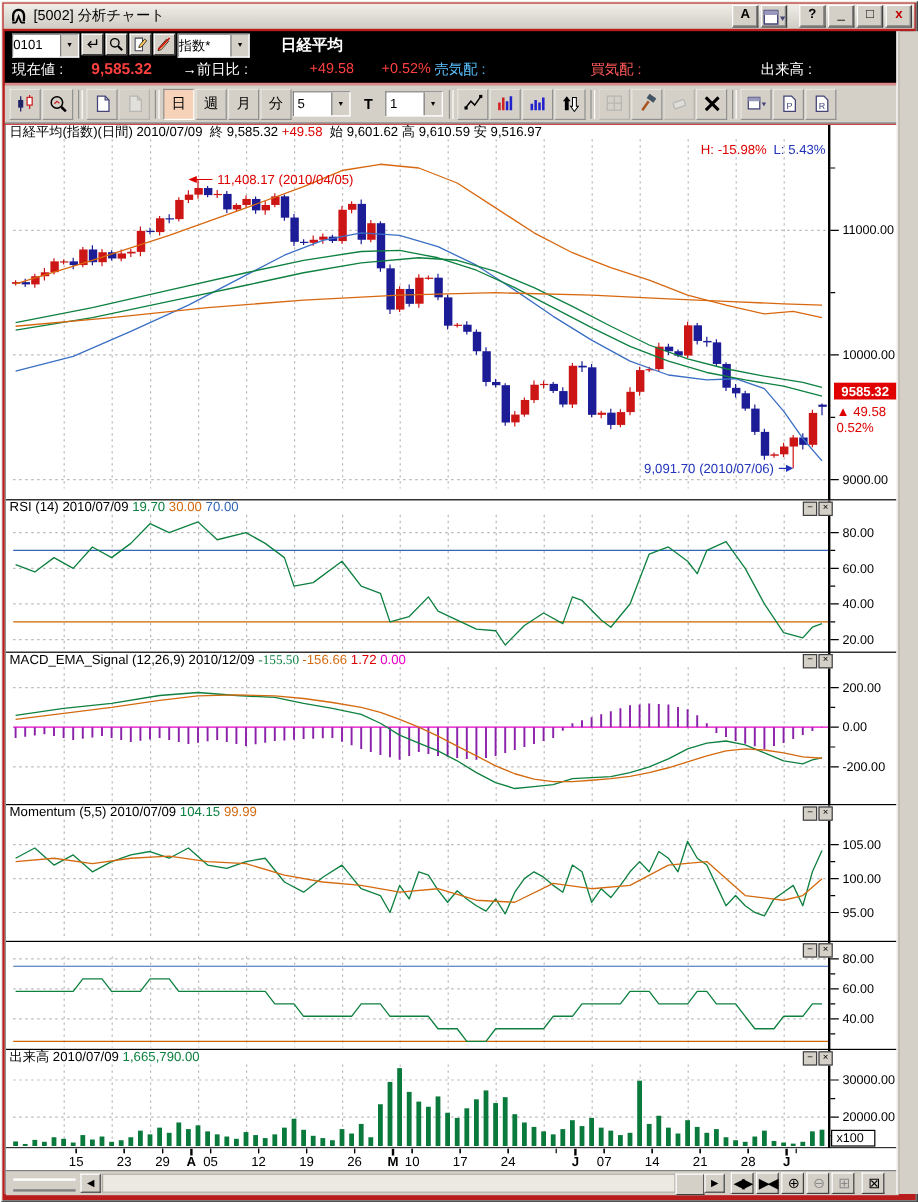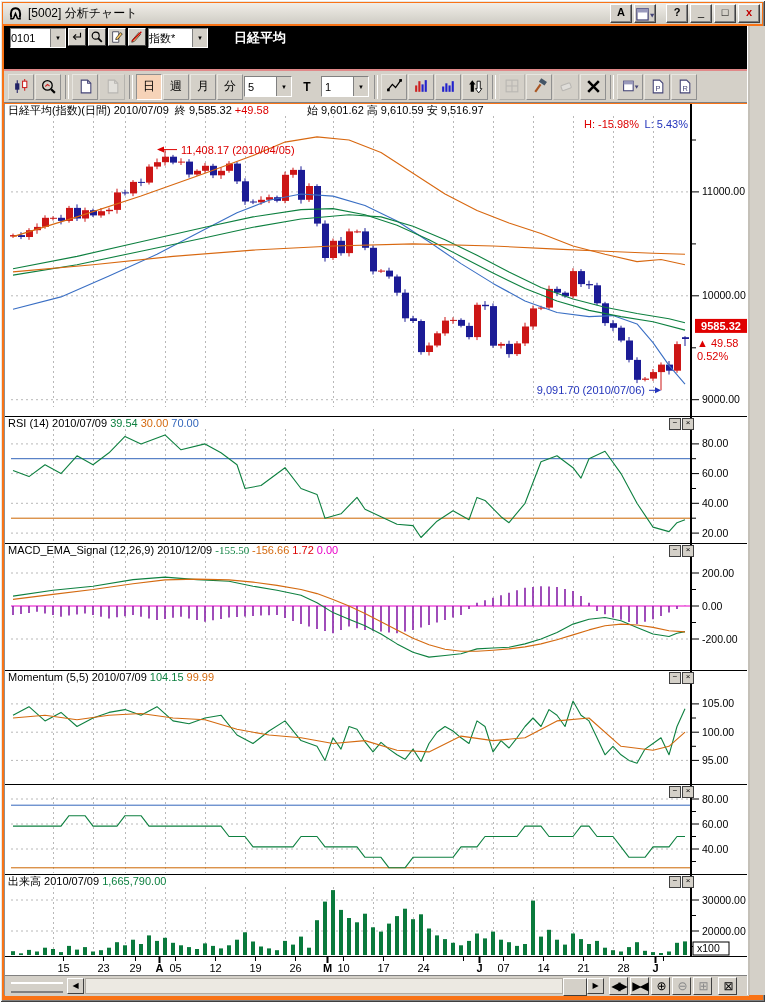--- a/index.html
+++ b/index.html
@@ -1,16 +1,16 @@
 <!DOCTYPE html>
 <html><head>
 <meta charset="utf-8">
 <style>
   html,body{margin:0;padding:0;background:#808080;font-family:"Liberation Sans",sans-serif;}
-  .win{position:relative;width:765px;height:1002px;background:#f97316;overflow:hidden;
+  .win{position:relative;width:765px;height:1002px;background:#b91c1c;overflow:hidden;
        box-shadow:inset 1px 1px 0 #fff, inset -1px -1px 0 #404040, inset 2px 2px 0 #e8e6e0, inset -2px -2px 0 #808080;}
   
   .titlebar{position:absolute;left:3px;top:3px;right:3px;height:21px;
        background:linear-gradient(to bottom,#f0eee8,#cfccc4);display:flex;align-items:center;padding:0 2px;}
   .tlogo{width:17px;height:17px;margin:0 4px 0 2px;}
   .ttitle{font-size:12px;color:#000;flex:1;}
   .tbtn{width:20px;height:17px;margin-left:2px;background:#d4d0c8;border:1px solid;border-color:#fff #404040 #404040 #fff;
        font-size:11px;line-height:15px;text-align:center;color:#000;box-shadow:inset -1px -1px 0 #808080;}
   .tbtn.gap{margin-left:10px;}
   .tbtn b{font-weight:bold;}
@@ -111,20 +111,30 @@
       <button class="qbtn" style="left:124px;"><svg viewBox="0 0 16 16">
             <path d="M3 11l7-8 2 2-7 8-3 1z" fill="#fc8" stroke="#000" stroke-width="0.7"></path>
             <line x1="2" y1="13" x2="13" y2="2" stroke="#c00" stroke-width="1.4"></line>
           </svg></button>
       <div class="combo" style="left:144px;width:58px;">
         <span class="cval">指数*</span>
         <span class="cbtn">▼</span>
       </div>
       <span class="qtitle">日経平均</span>
     </div>
+    <div class="qrow2" id="qrow2">
+        <span style="left: 6px; color: rgb(255, 255, 255);">現在値 :</span>
+        <span style="left: 72px; color: rgb(255, 64, 64); font-weight: bold; font-size: 13px;">9,585.32</span>
+        <span style="left: 148px; color: rgb(255, 255, 255);">→前日比 :</span>
+        <span style="left: 254px; color: rgb(255, 64, 64);">+49.58</span>
+        <span style="left: 314px; color: rgb(255, 64, 64);">+0.52%</span>
+        <span style="left: 358px; color: rgb(88, 192, 255);">売気配 :</span>
+        <span style="left: 488px; color: rgb(255, 88, 88);">買気配 :</span>
+        <span style="left: 630px; color: rgb(255, 255, 255);">出来高 :</span>
+      </div>
   </div>
 
   <div class="toolbar" id="toolbar">
       <div class="tbarbtn">
         <svg viewBox="0 0 16 16">
           <line x1="4" y1="2" x2="4" y2="14" stroke="#226"></line>
           <rect x="2" y="5" width="4" height="6" fill="#226"></rect>
           <line x1="11" y1="1" x2="11" y2="12" stroke="#c22"></line>
           <rect x="9" y="3" width="4" height="6" fill="#fff" stroke="#c22"></rect>
         </svg>
@@ -452,21 +462,21 @@
           <polygon points="152,45.6 159,42.6 159,48.6" fill="#dd0000"></polygon>
           <text x="176" y="49.6" class="ann" fill="#dd0000">11,408.17 (2010/04/05)</text>
           <text x="640" y="290.3" text-anchor="end" class="ann" fill="#2233bb">9,091.70 (2010/07/06)</text>
           <line x1="644" y1="286.3" x2="654" y2="286.3" stroke="#2233bb"></line>
           <polygon points="656,286.3 650,283.3 650,289.3" fill="#2233bb"></polygon>
           <rect x="690" y="214.9" width="53" height="14" fill="#e00000"></rect>
           <text x="716" y="225.9" text-anchor="middle" class="ann" fill="#fff" font-weight="bold">9585.32</text>
           <text x="692" y="242.9" class="ann" fill="#dd0000">▲ 49.58</text>
           <text x="692" y="255.9" class="ann" fill="#dd0000">0.52%</text>
         </svg>
-        <div class="phead"><span style="color: rgb(0, 0, 0);">日経平均(指数)(日間) 2010/07/09  終 9,585.32 </span><span style="color: rgb(221, 0, 0);">+49.58</span><span style="color: rgb(0, 0, 0); padding-left: 32px;">  始 9,601.62 高 9,610.59 安 9,516.97</span></div>
+        <div class="phead"><span style="color: rgb(0, 0, 0);">日経平均(指数)(日間) 2010/07/09  終 9,585.32 </span><span style="color: rgb(221, 0, 0);">+49.58</span><span style="color: rgb(0, 0, 0);">  始 9,601.62 高 9,610.59 安 9,516.97</span></div>
       </div>
       <div class="panel" style="top: 313px; height: 127px;">
         <svg width="744" height="127">
           <line x1="48.5" y1="12" x2="48.5" y2="125" class="grid"></line>
           <line x1="88.5" y1="12" x2="88.5" y2="125" class="grid"></line>
           <line x1="120.5" y1="12" x2="120.5" y2="125" class="grid"></line>
           <line x1="160.5" y1="12" x2="160.5" y2="125" class="grid"></line>
           <line x1="200.5" y1="12" x2="200.5" y2="125" class="grid"></line>
           <line x1="240.5" y1="12" x2="240.5" y2="125" class="grid"></line>
           <line x1="280.5" y1="12" x2="280.5" y2="125" class="grid"></line>
@@ -492,21 +502,21 @@
           <line x1="687" y1="101.2" x2="691" y2="101.2" stroke="#000"></line>
           <line x1="687" y1="26.9" x2="694" y2="26.9" stroke="#000"></line>
           <text x="697" y="30.4" class="ax">80.00</text>
           <line x1="687" y1="56.6" x2="694" y2="56.6" stroke="#000"></line>
           <text x="697" y="60.1" class="ax">60.00</text>
           <line x1="687" y1="86.3" x2="694" y2="86.3" stroke="#000"></line>
           <text x="697" y="89.8" class="ax">40.00</text>
           <line x1="687" y1="116.1" x2="694" y2="116.1" stroke="#000"></line>
           <text x="697" y="119.6" class="ax">20.00</text>
         </svg>
-        <div class="phead"><span style="color: rgb(0, 0, 0);">RSI (14) 2010/07/09 </span><span style="color: rgb(14, 128, 64);">39.54 </span><span style="color: rgb(212, 106, 16);">30.00 </span><span style="color: rgb(51, 102, 187);">70.00</span></div>
+        <div class="phead"><span style="color: rgb(0, 0, 0);">RSI (14) 2010/07/09 </span><span style="color: rgb(14, 128, 64);">19.70 </span><span style="color: rgb(212, 106, 16);">30.00 </span><span style="color: rgb(51, 102, 187);">70.00</span></div>
         <div class="pctl">
           <span class="pbtn">−</span>
           <span class="pbtn">×</span>
         </div>
       </div>
       <div class="panel" style="top: 440px; height: 127px;">
         <svg width="744" height="127">
           <line x1="48.5" y1="12" x2="48.5" y2="125" class="grid"></line>
           <line x1="88.5" y1="12" x2="88.5" y2="125" class="grid"></line>
           <line x1="120.5" y1="12" x2="120.5" y2="125" class="grid"></line>

